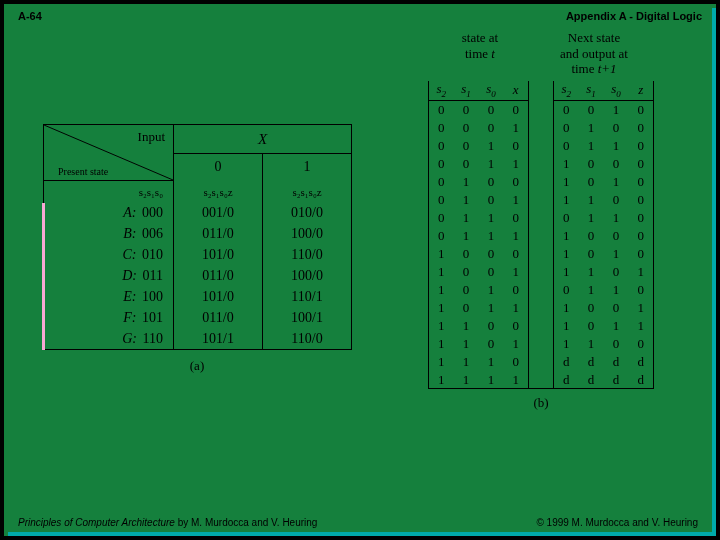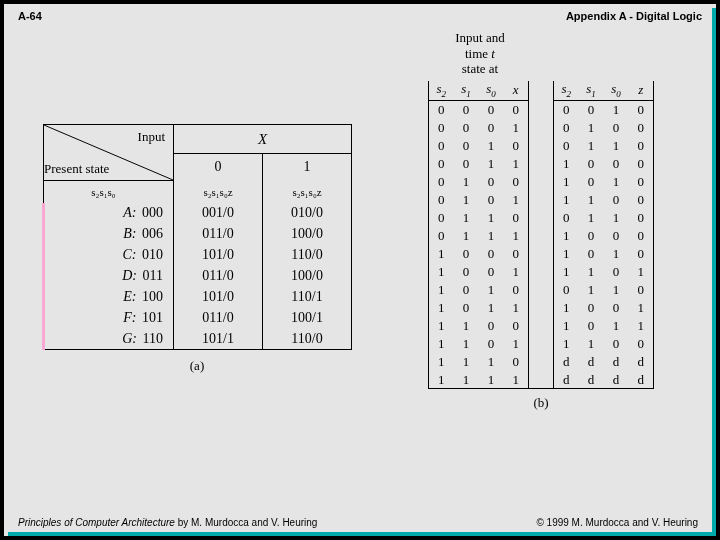--- a/index.html
+++ b/index.html
@@ -1,21 +1,21 @@
 <!DOCTYPE html>
 <html><head>
 <meta charset="utf-8">
 <style>
   * { margin: 0; padding: 0; box-sizing: border-box; }
   body { background: #fff; font-family: "Times New Roman", Times, serif; }
   .page {
     width: 720px; height: 540px;
     border: 4px solid #000;
     position: relative;
-    background: #e5e5e5;
+    background: #15803d;
   }
   .page::after {
     content: "";
     position: absolute;
     left: 4px; right: 0; top: 4px; bottom: 0;
     border-right: 4px solid #0aa;
     border-bottom: 4px solid #0aa;
     pointer-events: none;
   }
   .header {
@@ -42,21 +42,21 @@
   .tableA td, .tableA th { text-align: center; }
   .tA-head td { position: relative; }
   .diag-cell {
     position: relative; width: 130px; height: 56px;
     border: 1px solid #000;
   }
   .diag-cell .diag {
     position: absolute; left: 0; top: 0; width: 100%; height: 100%;
   }
   .diag-cell .lbl-in { position: absolute; right: 8px; top: 4px; font-size: 13px; }
-  .diag-cell .lbl-ps { position: absolute; left: 0; bottom: 3px; font-size: 13px; }
+  .diag-cell .lbl-ps { position: absolute; left: 14px; bottom: 3px; font-size: 10px; }
   .x-head { border: 1px solid #000; height: 28px; font-style: italic; font-size: 15px; }
   .col01 td { border-left: 1px solid #000; border-right: 1px solid #000; height: 26px; }
   .sub-head { font-size: 11px; height: 22px; }
   .sub-head td { border-left: 1px solid #000; border-right: 1px solid #000; }
   .body-row td { height: 21px; }
   .body-row td.state { text-align: right; padding-right: 10px; font-style: italic; }
   .body-row td.state .bits { font-style: normal; margin-left: 2px; }
   .tableA td.c0, .tableA td.c1 { border-left: 1px solid #000; border-right: 1px solid #000; }
   .tableA td.state { border-left: 3px solid #f9a8d4; }
   .bottom-row td { border-bottom: 1px solid #000; }
@@ -119,21 +119,21 @@
             <span class="lbl-in">Input</span>
             <span class="lbl-ps">Present state</span>
           </td>
           <td class="x-head" colspan="2">X</td>
         </tr>
         <tr class="col01">
           <td>0</td>
           <td>1</td>
         </tr>
         <tr class="sub-head">
-          <td style="text-align:center;padding-right:10px;border-left:1px solid #000;margin-top:15px;">s₂s₁s₀</td>
+          <td style="text-align:right;padding-right:10px;border-left:1px solid #000;margin-top:15px;">s₂s₁s₀</td>
           <td>s₂s₁s₀z</td>
           <td>s₂s₁s₀z</td>
         </tr>
         </tbody>
           <tbody id="tAbody">
             <tr class="body-row">
               <td class="state"><i>A:</i> <span class="bits">000</span></td>
               <td class="c0">001/0</td>
               <td class="c1">010/0</td>
             </tr>
@@ -168,23 +168,27 @@
               <td class="c1">110/0</td>
             </tr>
           </tbody>
       </table>
       <div class="capA">(a)</div>
     </div>
 
     <div class="tableB">
       <div class="tB-heads">
         <div class="grp g1">
-          <div>Input and</div>
+          <div>state at</div>
           <div><span>time</span> <span class="it">t</span></div>
-          <div>state at</div>
+        </div>
+        <div class="grp g2">
+          <div>Next state</div>
+          <div>and output at</div>
+          <div><span>time</span> <span class="it">t+1</span></div>
         </div>
       </div>
       <table>
         <thead>
             <tr id="tBhead">
               <th class="leftblk">s<span class="sub">2</span></th>
               <th>s<span class="sub">1</span></th>
               <th>s<span class="sub">0</span></th>
               <th class="rightblk1">x</th>
               <th class="gapcol"></th>

